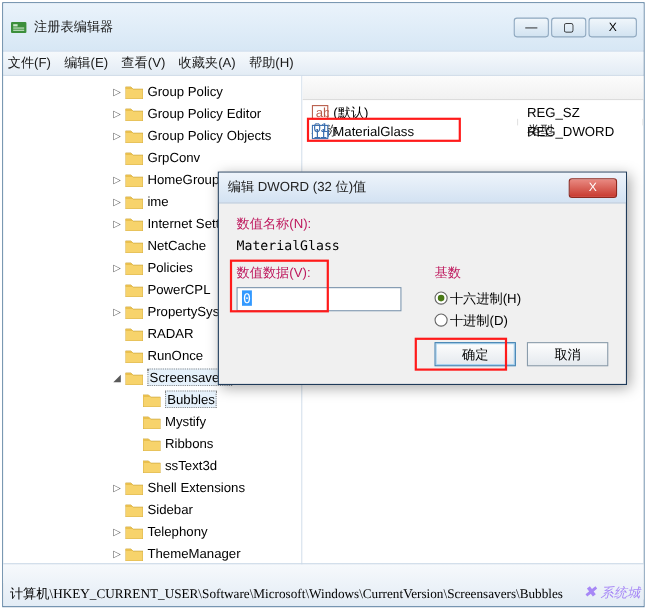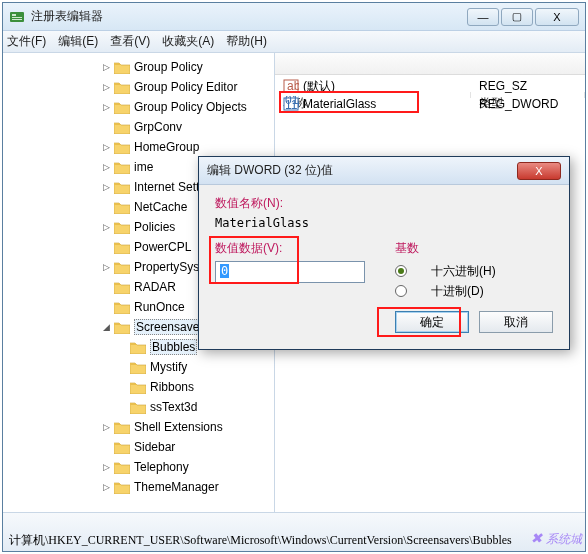--- a/index.html
+++ b/index.html
@@ -1,20 +1,20 @@
 <!DOCTYPE html>
 <html><head>
 <meta charset="utf-8">
 <style>
 * { box-sizing: border-box; margin: 0; padding: 0; font-family: "Microsoft YaHei", Tahoma, sans-serif; font-size: 12px; }
 body { background: #fff; width: 588px; height: 554px; overflow: hidden; position: relative; }
 
 
 .window { width: 584px; height: 550px; border: 1px solid #5a7fa0; background: #fff; position: absolute; top: 2px; left: 2px; }
-.titlebar { height: 28px; background: linear-gradient(#eaf3fb, #d7e7f5); display: flex; align-items: center; padding: 0 6px; border-bottom: 1px solid #bcd0e5; }
+.titlebar { height: 44px; background: linear-gradient(#eaf3fb, #d7e7f5); display: flex; align-items: center; padding: 0 6px; border-bottom: 1px solid #bcd0e5; }
 .titlebar .app-icon { width: 16px; height: 16px; margin-right: 6px; }
 .titlebar .title { flex: 1; color: #222; }
 .titlebar .winbtns { display: flex; gap: 0; }
 .titlebar .winbtn { width: 32px; height: 18px; border: 1px solid #8fa8bf; border-radius: 3px; background: linear-gradient(#f0f6fb,#d2e3f1); display: flex; align-items: center; justify-content: center; font-size: 11px; margin-left: 2px; }
 .titlebar .winbtn.close { width: 44px; }
 
 .menubar { height: 22px; background: linear-gradient(#f6f9fc,#e3ecf5); border-bottom: 1px solid #c9d7e6; display: flex; align-items: center; padding: 0 4px; gap: 12px; color: #1a1a1a; }
 .menubar span { cursor: default; }
 
 .content { display: flex; height: 476px; }
@@ -51,21 +51,21 @@
 .dlg-title .t { flex:1; color:#222; }
 .dlg-close { width:44px; height:18px; background:linear-gradient(#e98a82,#c83a2f); border:1px solid #8e281f; border-radius:3px; color:#fff; display:flex; align-items:center; justify-content:center; font-size:11px; }
 .dlg-body { padding:10px 16px; }
 .dlg-label { color:#be185d; margin-bottom:4px; }
 .dlg-static { font-family: SimSun, monospace; margin-bottom:10px; }
 .dlg-row { display:flex; gap:30px; }
 .dlg-col { display:flex; flex-direction:column; }
 .dlg-input { width:150px; height:22px; border:1px solid #7a93ac; padding:2px 4px; background:#fff; }
 .dlg-input .sel { background:#3399ff; color:#fff; padding:0 1px; font-family:SimSun, monospace; }
 .fieldset { position:relative; }
-.radio-row { display:flex; align-items:center; gap:24px; height:20px; }
+.radio-row { display:flex; align-items:center; gap:2px; height:20px; }
 .radio-dot { width:12px; height:12px; border:1px solid #666; border-radius:50%; display:inline-flex; align-items:center; justify-content:center; background:#fff; }
 .radio-dot.checked::after { content:""; width:6px; height:6px; background:#4a7a17; border-radius:50%; }
 .dlg-buttons { display:flex; justify-content:flex-end; gap:10px; padding:0 16px 12px; }
 .btn { width:74px; height:22px; border:1px solid #8a9cab; background:linear-gradient(#fdfdfd,#e4e9ee); border-radius:0; display:flex; align-items:center; justify-content:center; }
 .btn.default { border:1px solid #3c7fb1; box-shadow:0 0 0 1px #a7d2f0 inset; }
 
 .watermark { position:absolute; right:6px; bottom:6px; color:#8b5cf6; font-size:14px; font-style:italic; opacity:.7; pointer-events:none; }
 </style>
 </head>
 <body>

